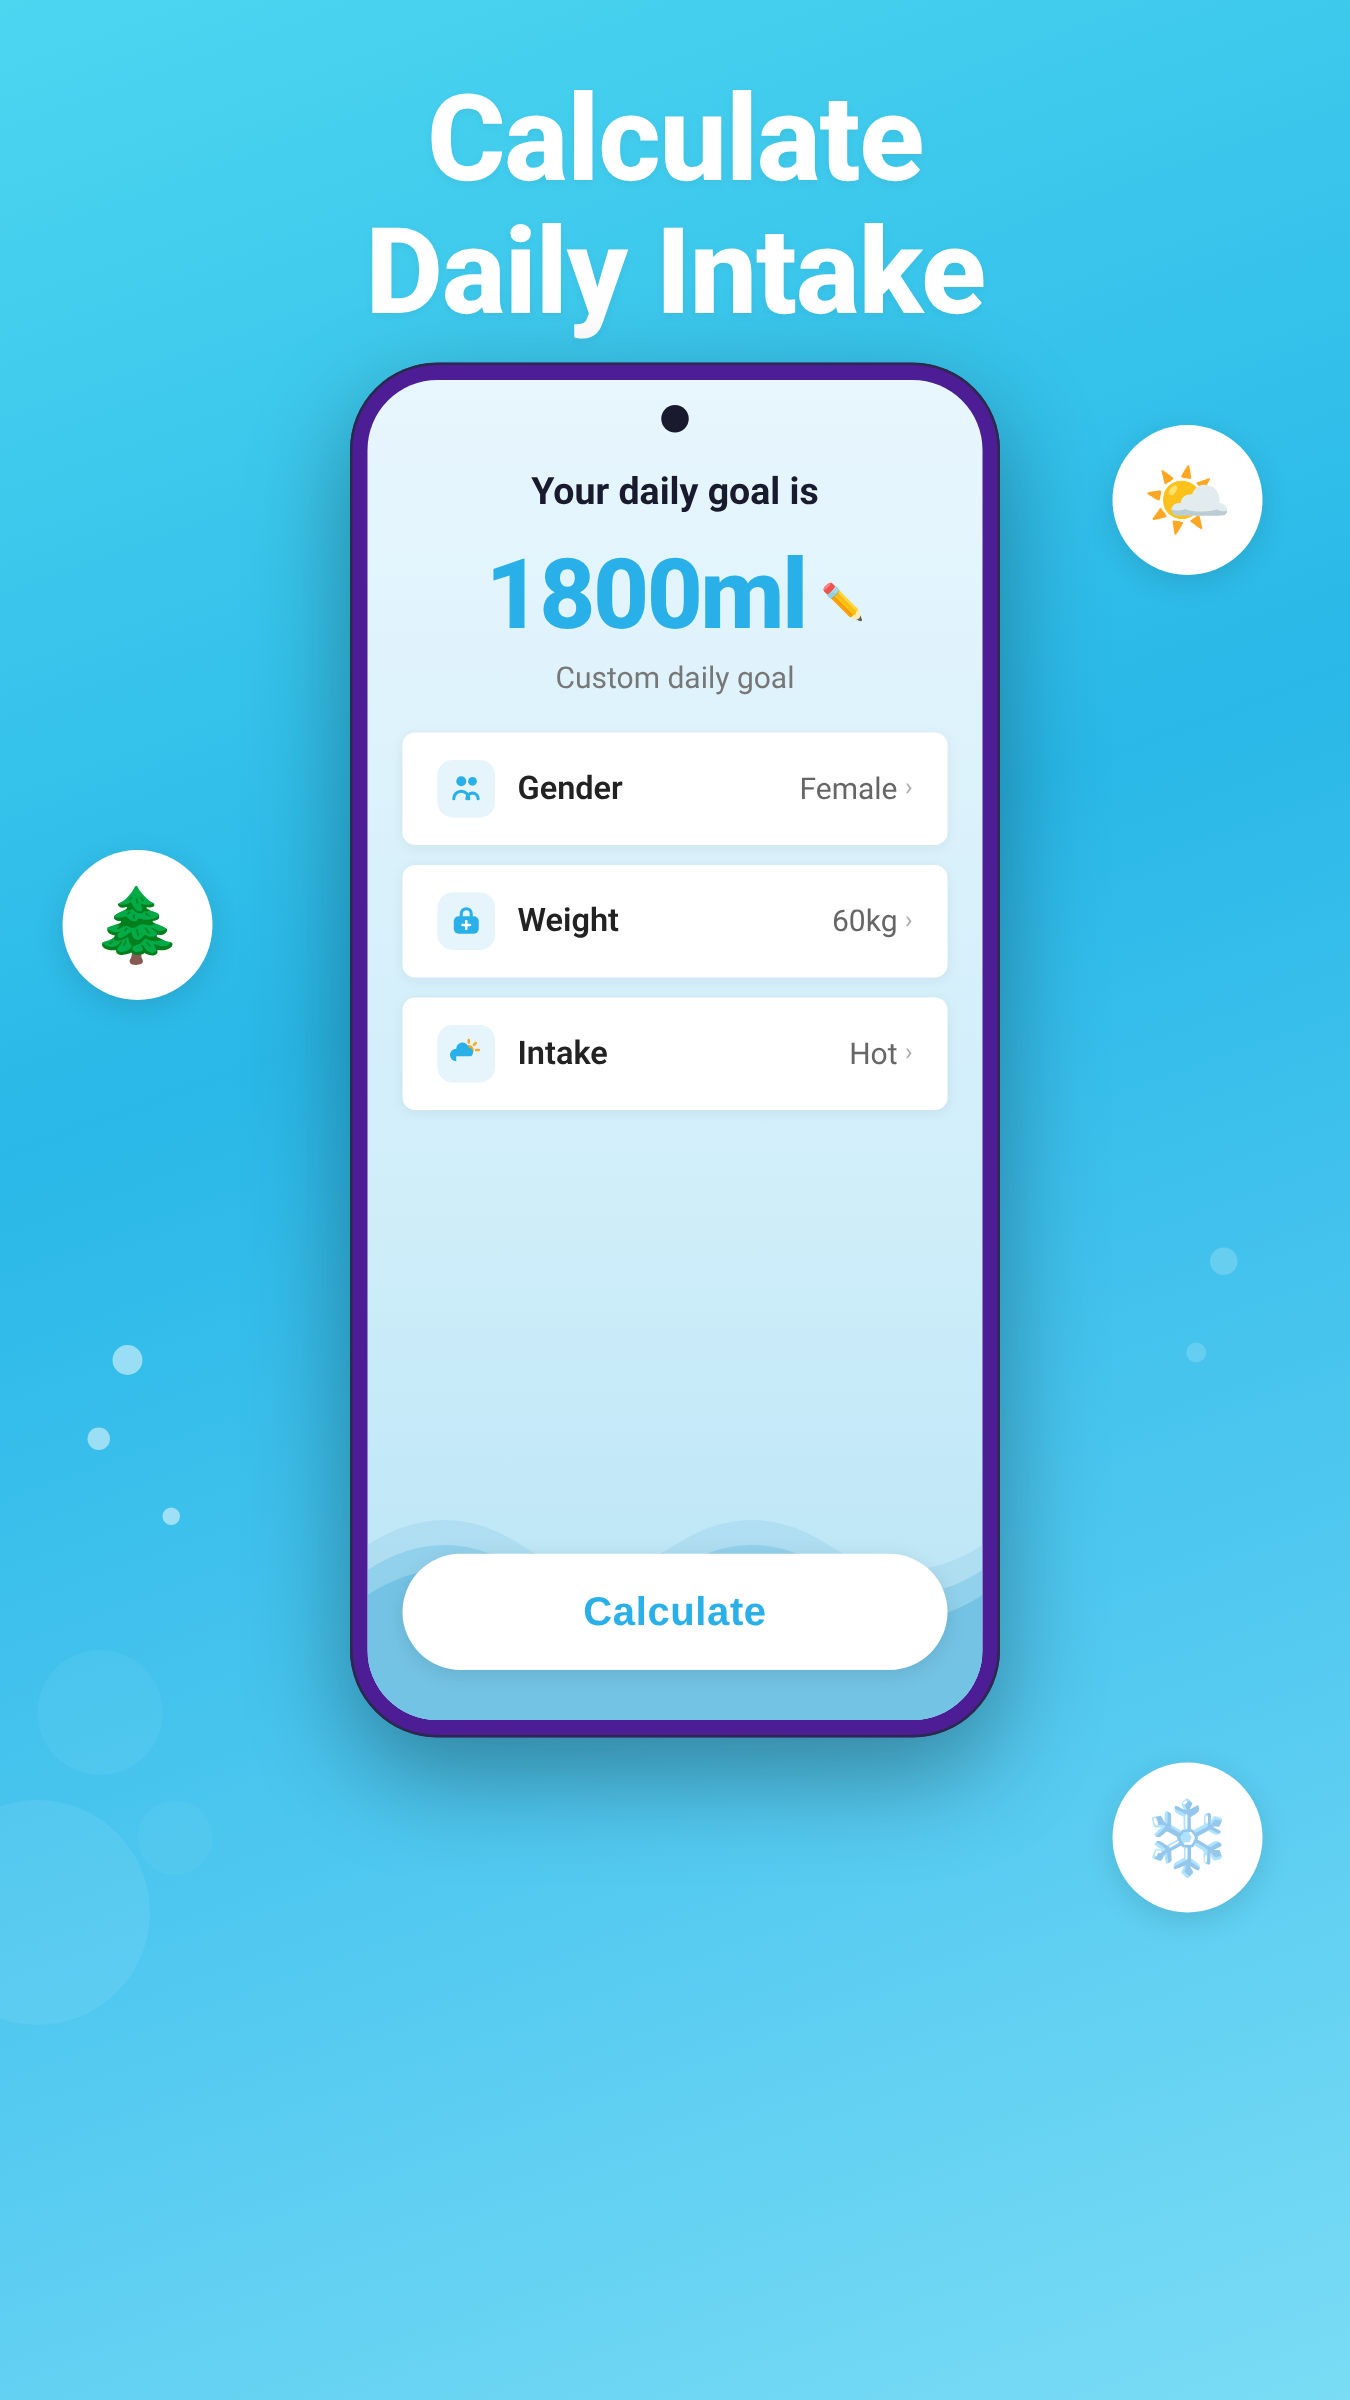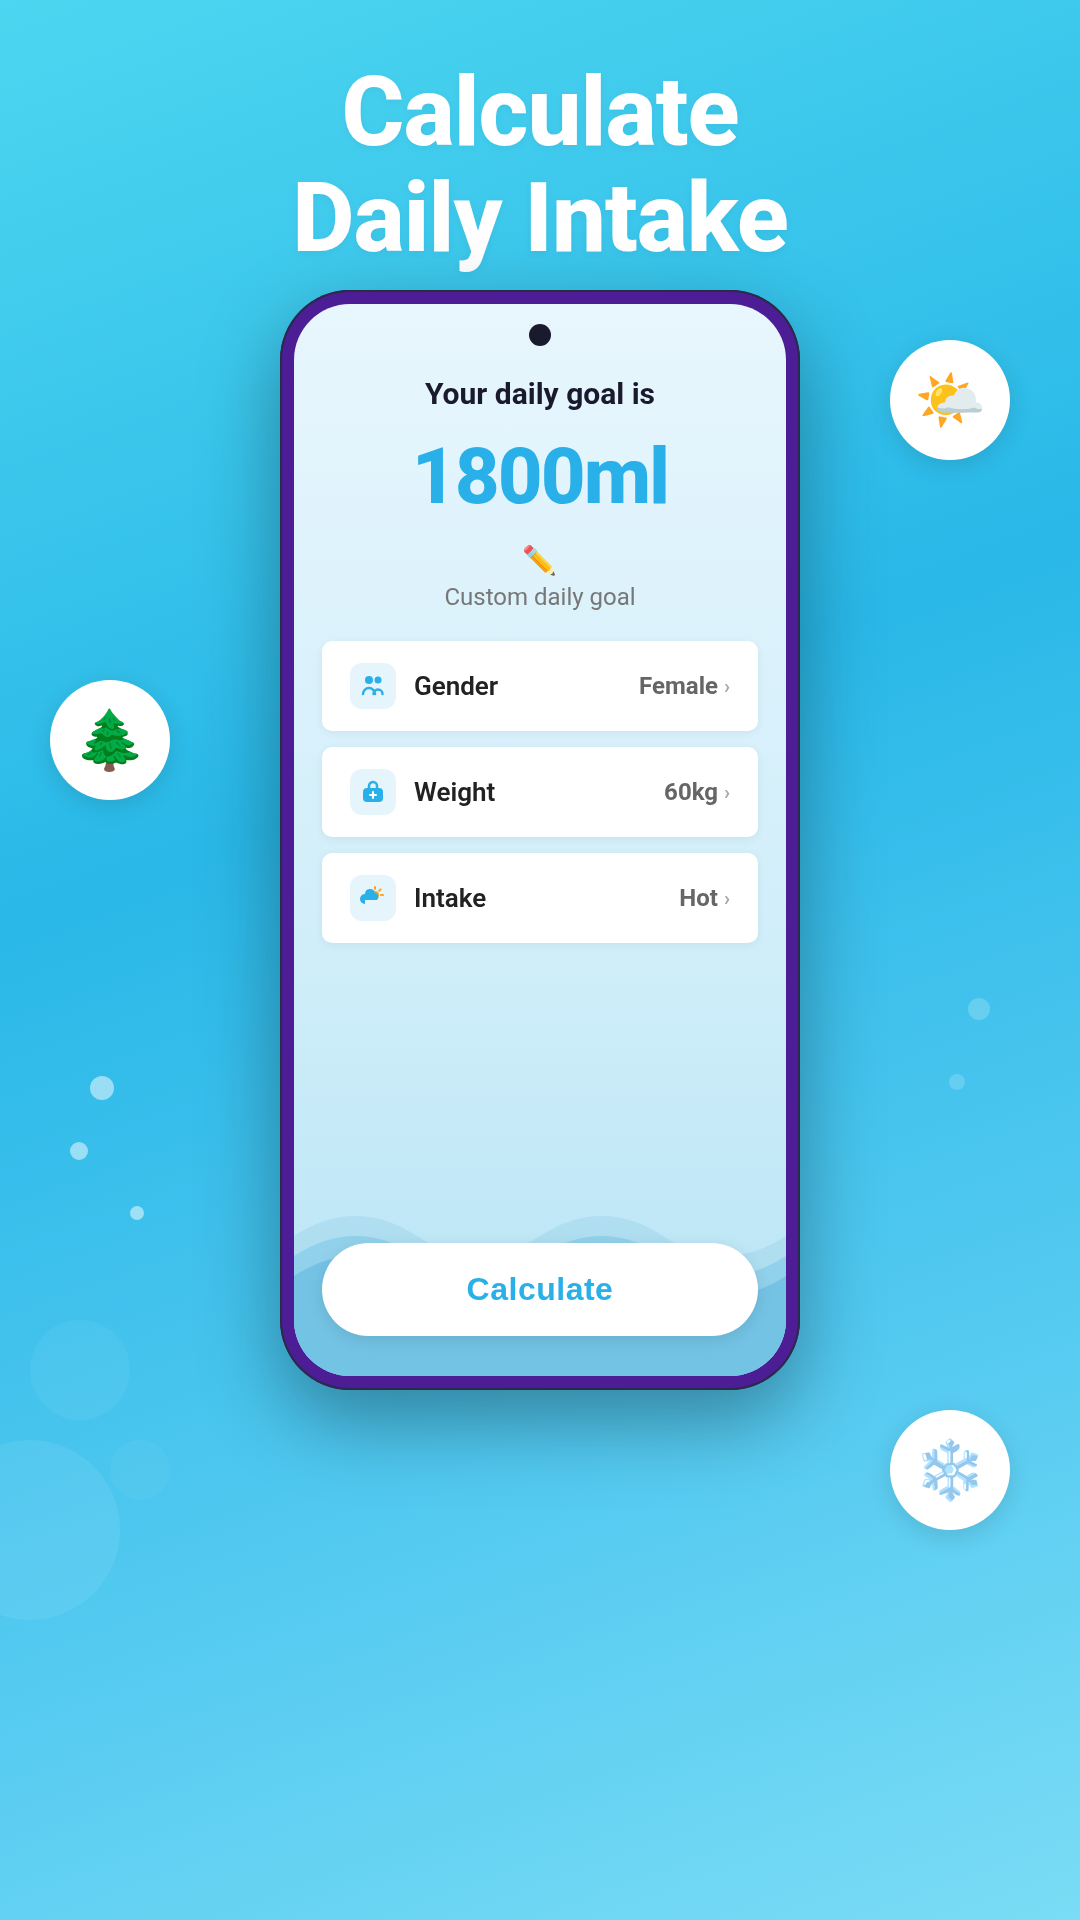--- a/index.html
+++ b/index.html
@@ -107,21 +107,20 @@
       font-size: 30px;
       font-weight: 700;
       color: #1a1a2e;
       margin-bottom: 20px;
     }
 
     .goal-amount-row {
       display: flex;
       align-items: center;
       gap: 12px;
-      flex-direction: column;
     }
 
     .goal-amount {
       font-size: 78px;
       font-weight: 800;
       color: #29b0e8;
       letter-spacing: -2px;
     }
 
     .edit-icon {
@@ -172,23 +171,22 @@
       flex: 1;
       font-size: 26px;
       font-weight: 600;
       color: #222;
     }
 
     .option-value {
       font-size: 24px;
       color: #666;
       display: flex;
-      align-items: center;
+      align-items: flex-start;
       gap: 6px;
-      font-weight: bold;
     }
 
     .chevron {
       color: #aaa;
       font-size: 20px;
     }
 
     
     .wave-container {
       position: absolute;

